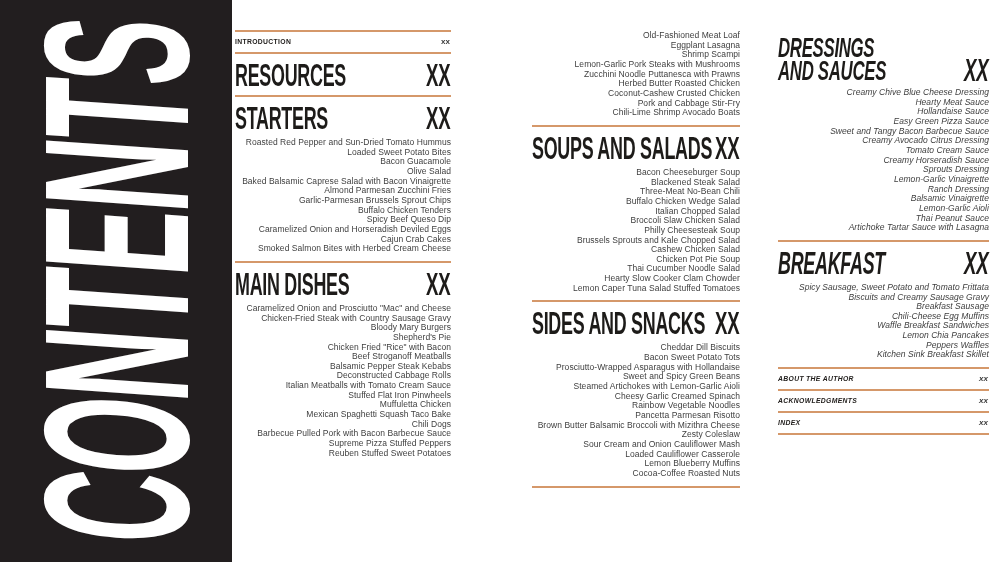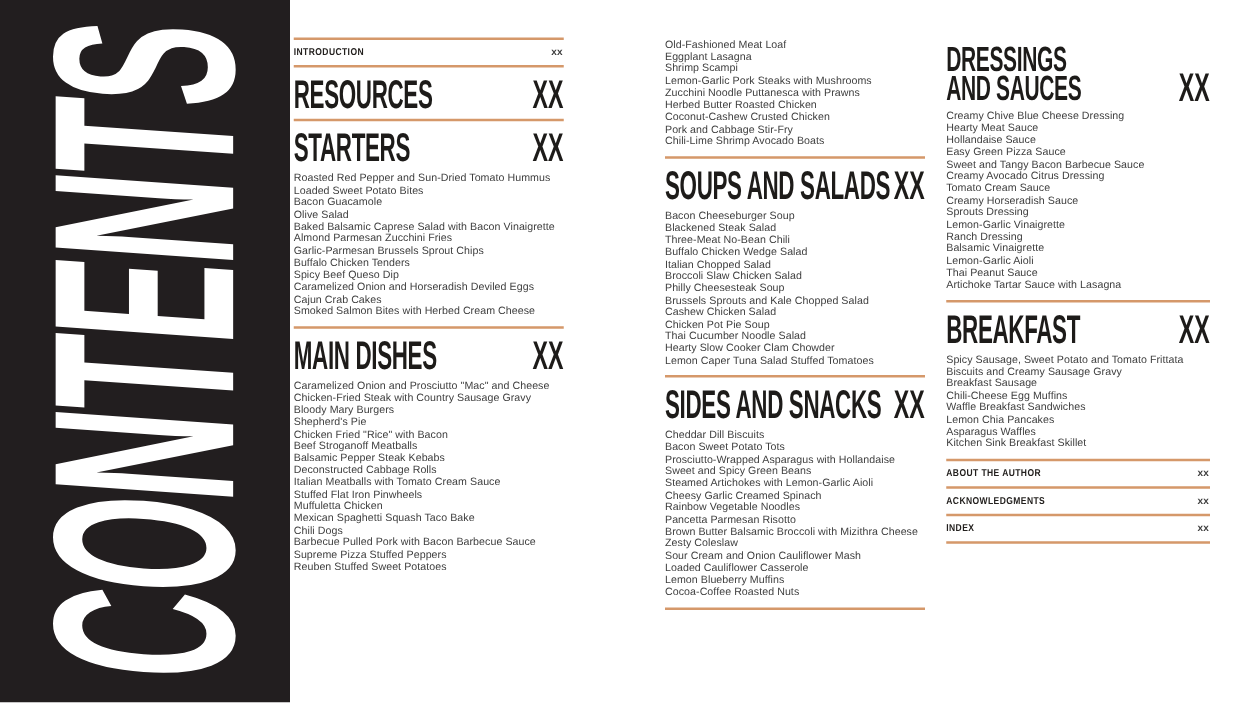--- a/index.html
+++ b/index.html
@@ -26,21 +26,21 @@
     font-weight: bold;
     letter-spacing: -3px;
     color: #ffffff;
     white-space: nowrap;
   }
 
   
   .col { position: absolute; top: 30px; }
   #col1 { left: 235px; width: 216px; }
   #col2 { left: 532px; width: 208px; }
-  #col3 { left: 757px; width: 211px; }
+  #col3 { left: 778px; width: 211px; font-style: italic; }
 
   .rule {
     height: 0;
     border-top: 2px solid #d5986a;
   }
   .rule.gap-top { margin-top: 5px; }
 
   
   .meta-row {
     display: flex; justify-content: space-between; align-items: center;
@@ -77,21 +77,21 @@
     font-size: 32px; font-weight: bold; line-height: 27px;
     transform: scaleX(0.58); transform-origin: 100% 100%;
     color: #1d1b19;
   }
   .two-line .h-page { line-height: 23px; }
 
   
   ul.items {
     list-style: none; margin: 0 0 7px; padding: 0;
     font-size: 8.5px; line-height: 9.65px;
-    color: #3e3e3e; letter-spacing: 0.05px;
+    color: #3e3e3e; letter-spacing: 0.05px; text-align: right;
   }
   #col2 ul.items.continued { margin-top: 1px; }
 </style>
 </head>
 <body>
 
 <div class="page">
 
   <aside class="band">
     <div class="band-title">CONTENTS</div>
@@ -257,21 +257,21 @@
         <span class="h-title">BREAKFAST</span>
         <span class="h-page">XX</span>
       </div>
       <ul class="items">
           <li>Spicy Sausage, Sweet Potato and Tomato Frittata</li>
           <li>Biscuits and Creamy Sausage Gravy</li>
           <li>Breakfast Sausage</li>
           <li>Chili-Cheese Egg Muffins</li>
           <li>Waffle Breakfast Sandwiches</li>
           <li>Lemon Chia Pancakes</li>
-          <li>Asparagus Waffles</li>
+          <li>Peppers Waffles</li>
           <li>Kitchen Sink Breakfast Skillet</li>
         </ul>
     </section>
 
     <div class="rule gap-top"></div>
     <div class="meta-row">
       <span class="meta-label">ABOUT THE AUTHOR</span>
       <span class="meta-page">xx</span>
     </div>
     <div class="rule"></div>

